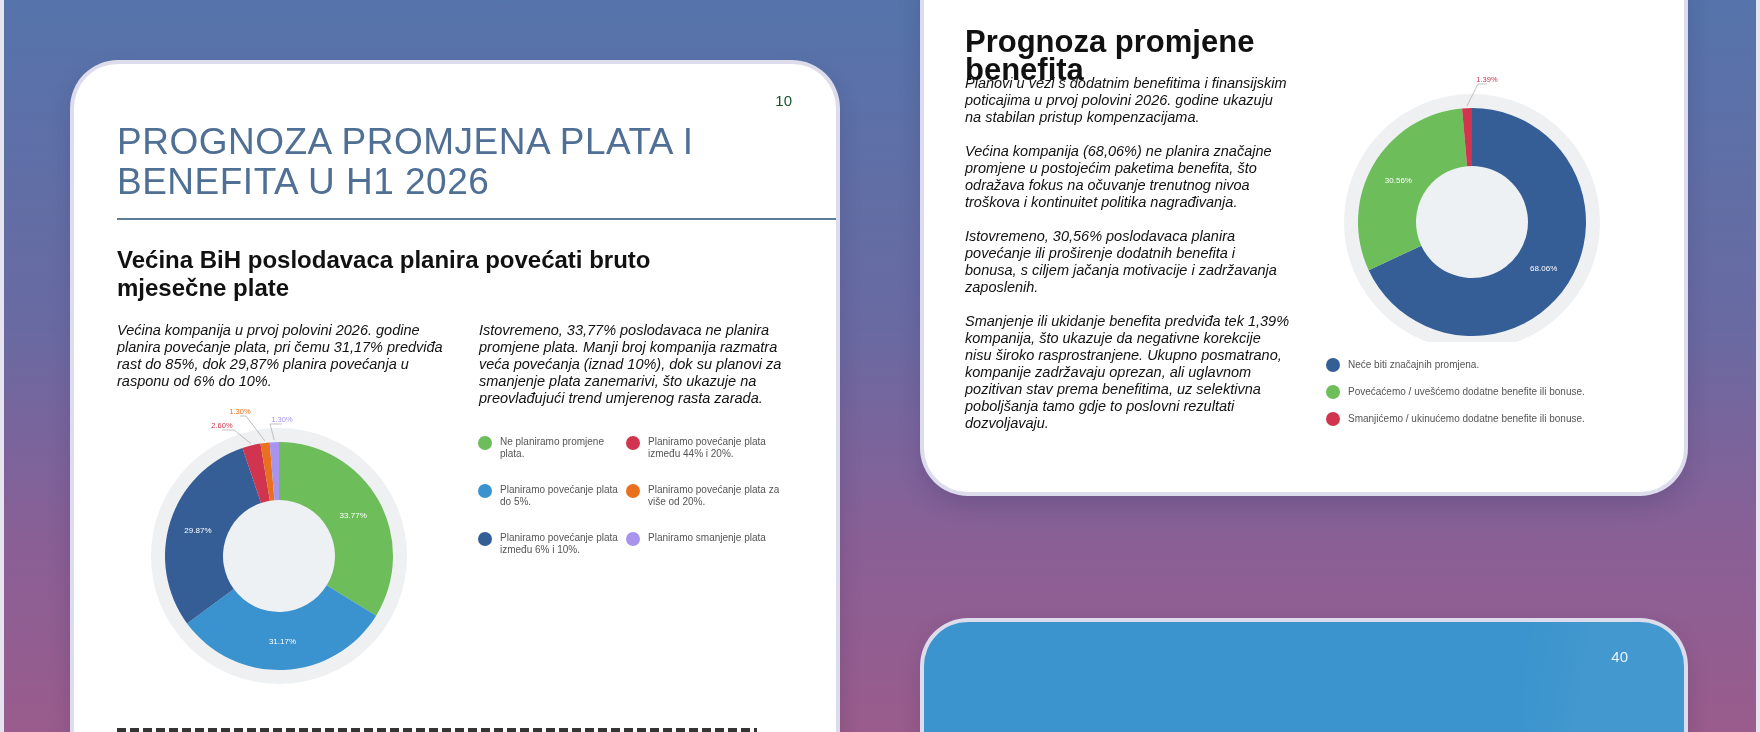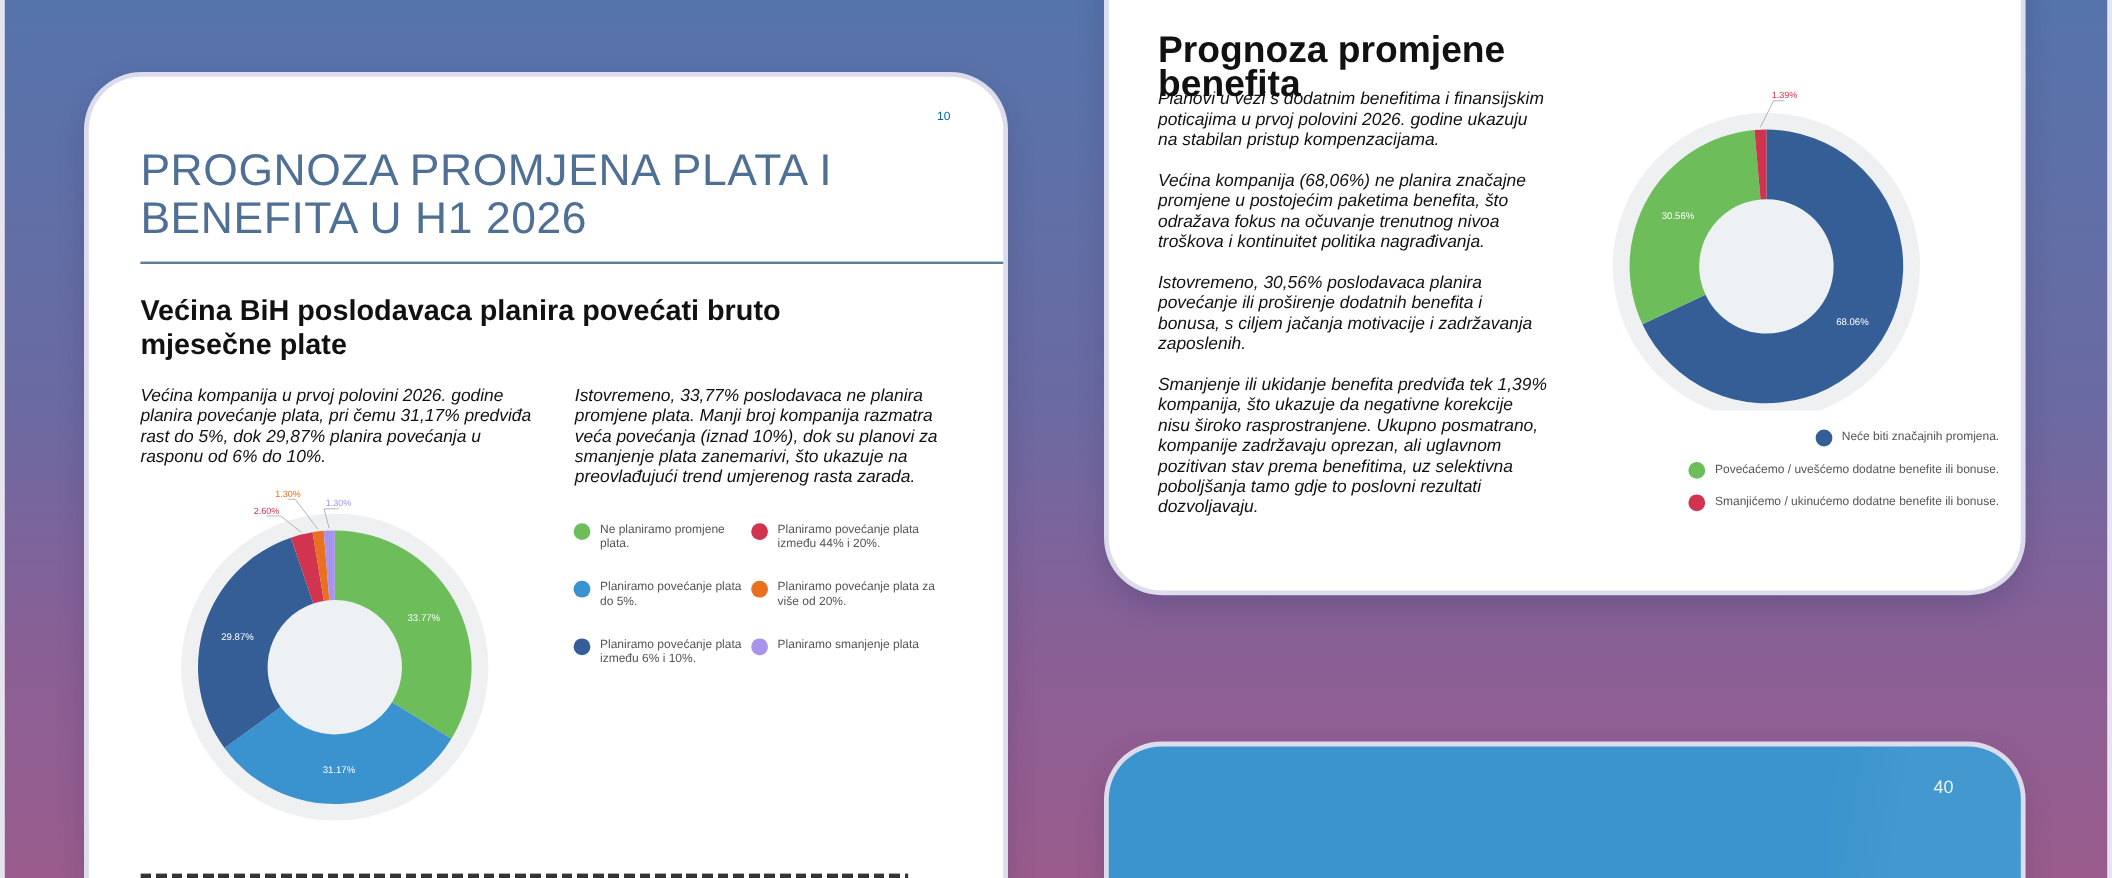--- a/index.html
+++ b/index.html
@@ -17,21 +17,21 @@
     overflow: hidden;
   }
   .page-left { left: 74px; top: 64px; width: 762px; height: 720px; }
   .page-right { left: 924px; top: -60px; width: 760px; height: 552px; }
   .page-blue { left: 924px; top: 622px; width: 760px; height: 200px; background: #3b94cd; }
   .page-blue::after {
     content: ""; position: absolute; right: 0; top: 0; width: 160px; height: 100%;
     background: linear-gradient(100deg, rgba(255,255,255,0) 0%, rgba(255,255,255,0.04) 40%);
   }
 
-  .page-num { position: absolute; font-size: 10px; color: #0369a1; }
+  .page-num { position: absolute; font-size: 15px; color: #14532d; }
   .page-left .page-num { right: 44px; top: 28px; }
   .page-blue .page-num { right: 56px; top: 26px; color: #eaf4fb; font-size: 15px; }
 
   .doc-title {
     position: absolute; left: 43px; top: 58px; width: 640px;
     font-size: 37px; line-height: 40px; color: #4f6f95; font-weight: 400; letter-spacing: 0.5px;
   }
   .title-rule { position: absolute; left: 43px; top: 154px; width: 720px; height: 2px; background: #5d7c96; }
 
   .h2 {
@@ -50,40 +50,40 @@
     display: grid; grid-template-columns: 148px 160px; row-gap: 24px;
   }
   .legend-item { display: flex; align-items: flex-start; font-size: 10px; line-height: 12px; color: #555; }
   .dot { width: 14px; height: 14px; border-radius: 50%; flex: 0 0 14px; margin-right: 8px; margin-top: 0px; }
 
   .page-right .h2 { left: 41px; top: 88px; width: 400px; font-size: 31px; }
   .pr-text { left: 41px; top: 135px; width: 325px; font-size: 14.5px; line-height: 17px; }
   .pr-text p { margin: 0 0 17px 0; }
 
   .legend-right { position: absolute; left: 402px; top: 418px; width: 340px; }
-  .legend-right .legend-item { font-size: 10px; margin-bottom: 13px; align-items: center; justify-content: flex-end; }
+  .legend-right .legend-item { font-size: 10px; margin-bottom: 13px; align-items: center; }
   .legend-right .dot { margin-top: 0; }
 
   .cut-heading {
     position: absolute; left: 43px; top: 662px; width: 640px; height: 6px; overflow: hidden;
   }
   .cut-heading div { height: 4px; margin-top: 2px; background: repeating-linear-gradient(90deg, #111 0 9px, transparent 9px 13px); opacity: 0.85; }
 </style>
 </head>
 <body>
 
 <div class="edge-left"></div>
 <div class="edge-right"></div>
 
 <div class="page page-left">
   <div class="page-num">10</div>
   <div class="doc-title">PROGNOZA PROMJENA PLATA I BENEFITA U H1 2026</div>
   <div class="title-rule"></div>
   <div class="h2">Većina BiH poslodavaca planira povećati bruto mjesečne plate</div>
-  <div class="body-text pl-col1">Većina kompanija u prvoj polovini 2026. godine planira povećanje plata, pri čemu 31,17% predviđa rast do 5%, dok 29,87% planira povećanja u rasponu od 6% do 10%.</div>
+  <div class="body-text pl-col1">Većina kompanija u prvoj polovini 2026. godine planira povećanje plata, pri čemu 31,17% predviđa rast do 85%, dok 29,87% planira povećanja u rasponu od 6% do 10%.</div>
   <div class="body-text pl-col2">Istovremeno, 33,77% poslodavaca ne planira promjene plata. Manji broj kompanija razmatra veća povećanja (iznad 10%), dok su planovi za smanjenje plata zanemarivi, što ukazuje na preovlađujući trend umjerenog rasta zarada.</div>
 
   <svg class="chart-left" id="chart-left" viewBox="0 0 290 290">
       <circle cx="145" cy="162" r="128" fill="#eef0f2"></circle>
       <circle cx="145" cy="162" r="56" fill="#eef1f4"></circle>
       <path d="M145,48 A114,114 0 0 1 242.1387117390199,221.6663278716195 L192.71726190688696,191.30977509483063 A56,56 0 0 0 145,106 Z" fill="#6dbd5a"></path>
       <text x="219.18384047780935" y="123.50593040008086" font-size="8" fill="#ffffff" text-anchor="middle" font-family="Liberation Sans, sans-serif">33.77%</text>
       <path d="M242.1387117390199,221.6663278716195 A114,114 0 0 1 53.05281748023624,229.39225197808167 L99.83296297274762,195.10496588396995 A56,56 0 0 0 192.71726190688696,191.30977509483063 Z" fill="#3a92cf"></path>
       <text x="148.47014809631148" y="249.92913559073628" font-size="8" fill="#ffffff" text-anchor="middle" font-family="Liberation Sans, sans-serif">31.17%</text>
       <path d="M53.05281748023624,229.39225197808167 A114,114 0 0 1 108.41595577954925,54.02959799798788 L127.02889055837507,108.96190778848528 A56,56 0 0 0 99.83296297274762,195.10496588396995 Z" fill="#355e96"></path>

